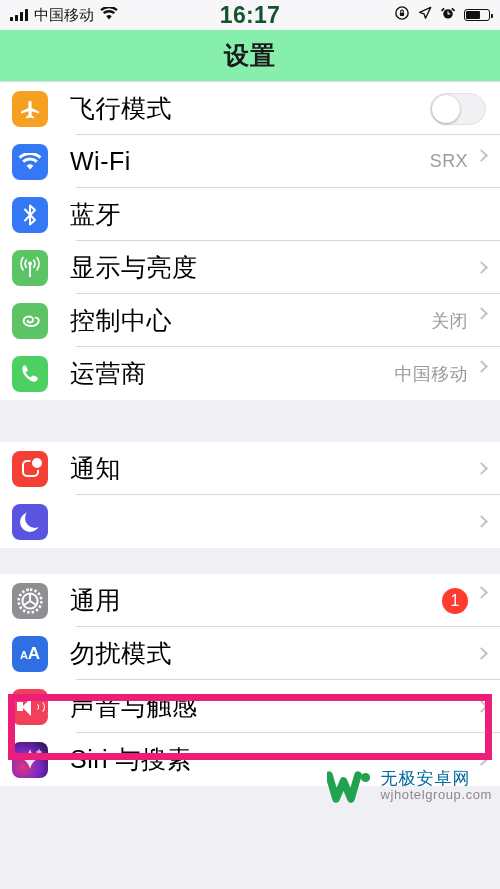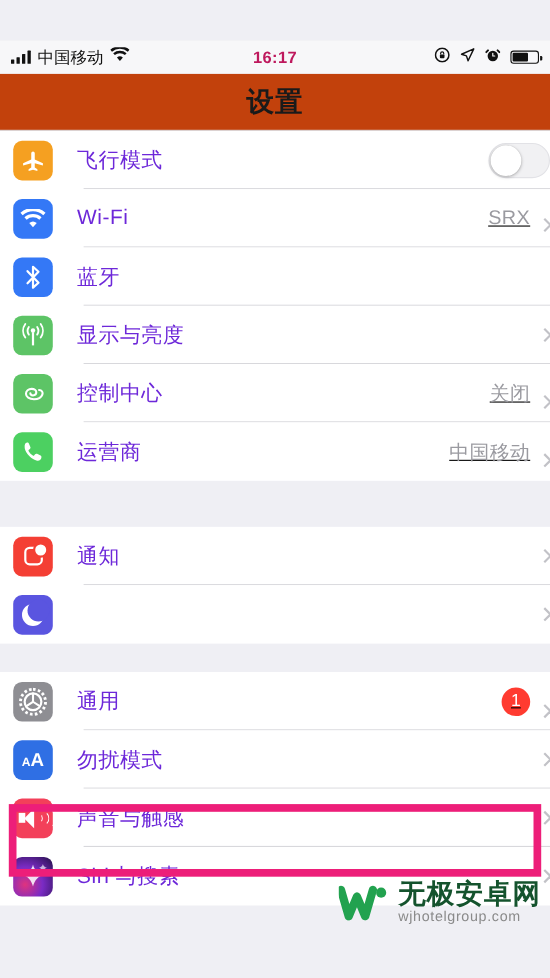--- a/index.html
+++ b/index.html
@@ -6,39 +6,38 @@
   html, body {
     width: 500px; height: 889px;
     background: #EFEFF4;
     font-family: "Liberation Sans", "DejaVu Sans", sans-serif;
     overflow: hidden;
   }
   #screen {
     position: relative;
     width: 500px; height: 811px;
     background: #EFEFF4;
-    margin-top: 37px;
   }
 
   
   .status-bar {
     position: relative;
     height: 30px;
     background: #F7F7F9;
     display: flex;
     align-items: center;
     padding: 0 10px;
   }
   .sb-left { display: flex; align-items: center; gap: 6px; }
   .sb-center {
     position: absolute; left: 0; right: 0; top: 0; height: 30px;
     display: flex; align-items: center; justify-content: center;
     pointer-events: none;
   }
-  .sb-time { font-size: 15px; font-weight: bold; color: #be185d; letter-spacing: .3px; }
+  .sb-time { font-size: 23px; font-weight: bold; color: #14532d; letter-spacing: .3px; }
   .sb-right {
     position: absolute; right: 10px; top: 0; height: 30px;
     display: flex; align-items: center; gap: 9px;
   }
   .carrier-name { font-size: 15px; color: #111; font-weight: 500; }
 
   .bars { display: flex; align-items: flex-end; gap: 2px; height: 12px; }
   .bars i { display: block; width: 3px; background: #111; border-radius: .5px; }
   .bars i:nth-child(1) { height: 4px; }
   .bars i:nth-child(2) { height: 6.5px; }
@@ -51,21 +50,21 @@
   }
   .battery::after {
     content: ""; position: absolute; right: -3.5px; top: 3.5px;
     width: 2px; height: 4px; background: #111; border-radius: 0 1px 1px 0;
   }
   .battery > span { display: block; height: 100%; background: #111; border-radius: 1px; }
 
   
   .nav-bar {
     height: 52px;
-    background: #c2410c;
+    background: #86efac;
     display: flex; align-items: center; justify-content: center;
     border-bottom: 1px solid #DCDCE0;
   }
   .nav-title { font-size: 25px; font-weight: bold; color: #1A1A1A; letter-spacing: 1px; }
 
   
   .scroll { height: 807px; overflow: hidden; background: #EFEFF4; }
   .group { background: #FFFFFF; }
   .gap { height: 42px; background: #EFEFF4; }
   .gap.small { height: 26px; }
@@ -86,29 +85,29 @@
   .app-icon {
     width: 36px; height: 36px; border-radius: 8px;
     flex: 0 0 36px;
     display: flex; align-items: center; justify-content: center;
     color: #fff;
     position: relative;
     overflow: hidden;
   }
   .row-label {
     margin-left: 22px;
-    font-size: 19px;
-    color: #6d28d9;
+    font-size: 25px;
+    color: #000000;
     letter-spacing: .5px;
     white-space: nowrap;
   }
   .row-right {
     margin-left: auto;
-    display: flex; align-items: flex-end; gap: 9px;
-    text-decoration: underline;
+    display: flex; align-items: flex-start; gap: 9px;
+    padding-right: 14px;
   }
   .row-value { font-size: 18px; color: #9a9aa0; letter-spacing: .4px; }
   .chev {
     width: 9px; height: 9px;
     border-right: 2px solid #C2C2C7;
     border-top: 2px solid #C2C2C7;
     transform: rotate(45deg);
     display: block;
   }
   .badge {
@@ -229,21 +228,21 @@
   
   .watermark {
     position: absolute;
     right: 8px; bottom: 8px;
     display: flex; align-items: center; gap: 8px;
     z-index: 25;
   }
   .wm-logo { position: relative; width: 46px; height: 34px; }
   .wm-logo .w-svg { display: block; }
   .wm-text { display: flex; flex-direction: column; line-height: 1.05; }
-  .wm-cn { font-size: 25px; font-weight: bold; color: #14532d; letter-spacing: 1px; }
+  .wm-cn { font-size: 17px; font-weight: normal; color: #0369a1; letter-spacing: 1px; }
   .wm-url { font-size: 13px; color: #8a8a8a; letter-spacing: .6px; }
 </style>
 </head>
 <body>
 
 <div id="screen">
 
   <div class="status-bar">
     <div class="sb-left">
       <span class="bars">

